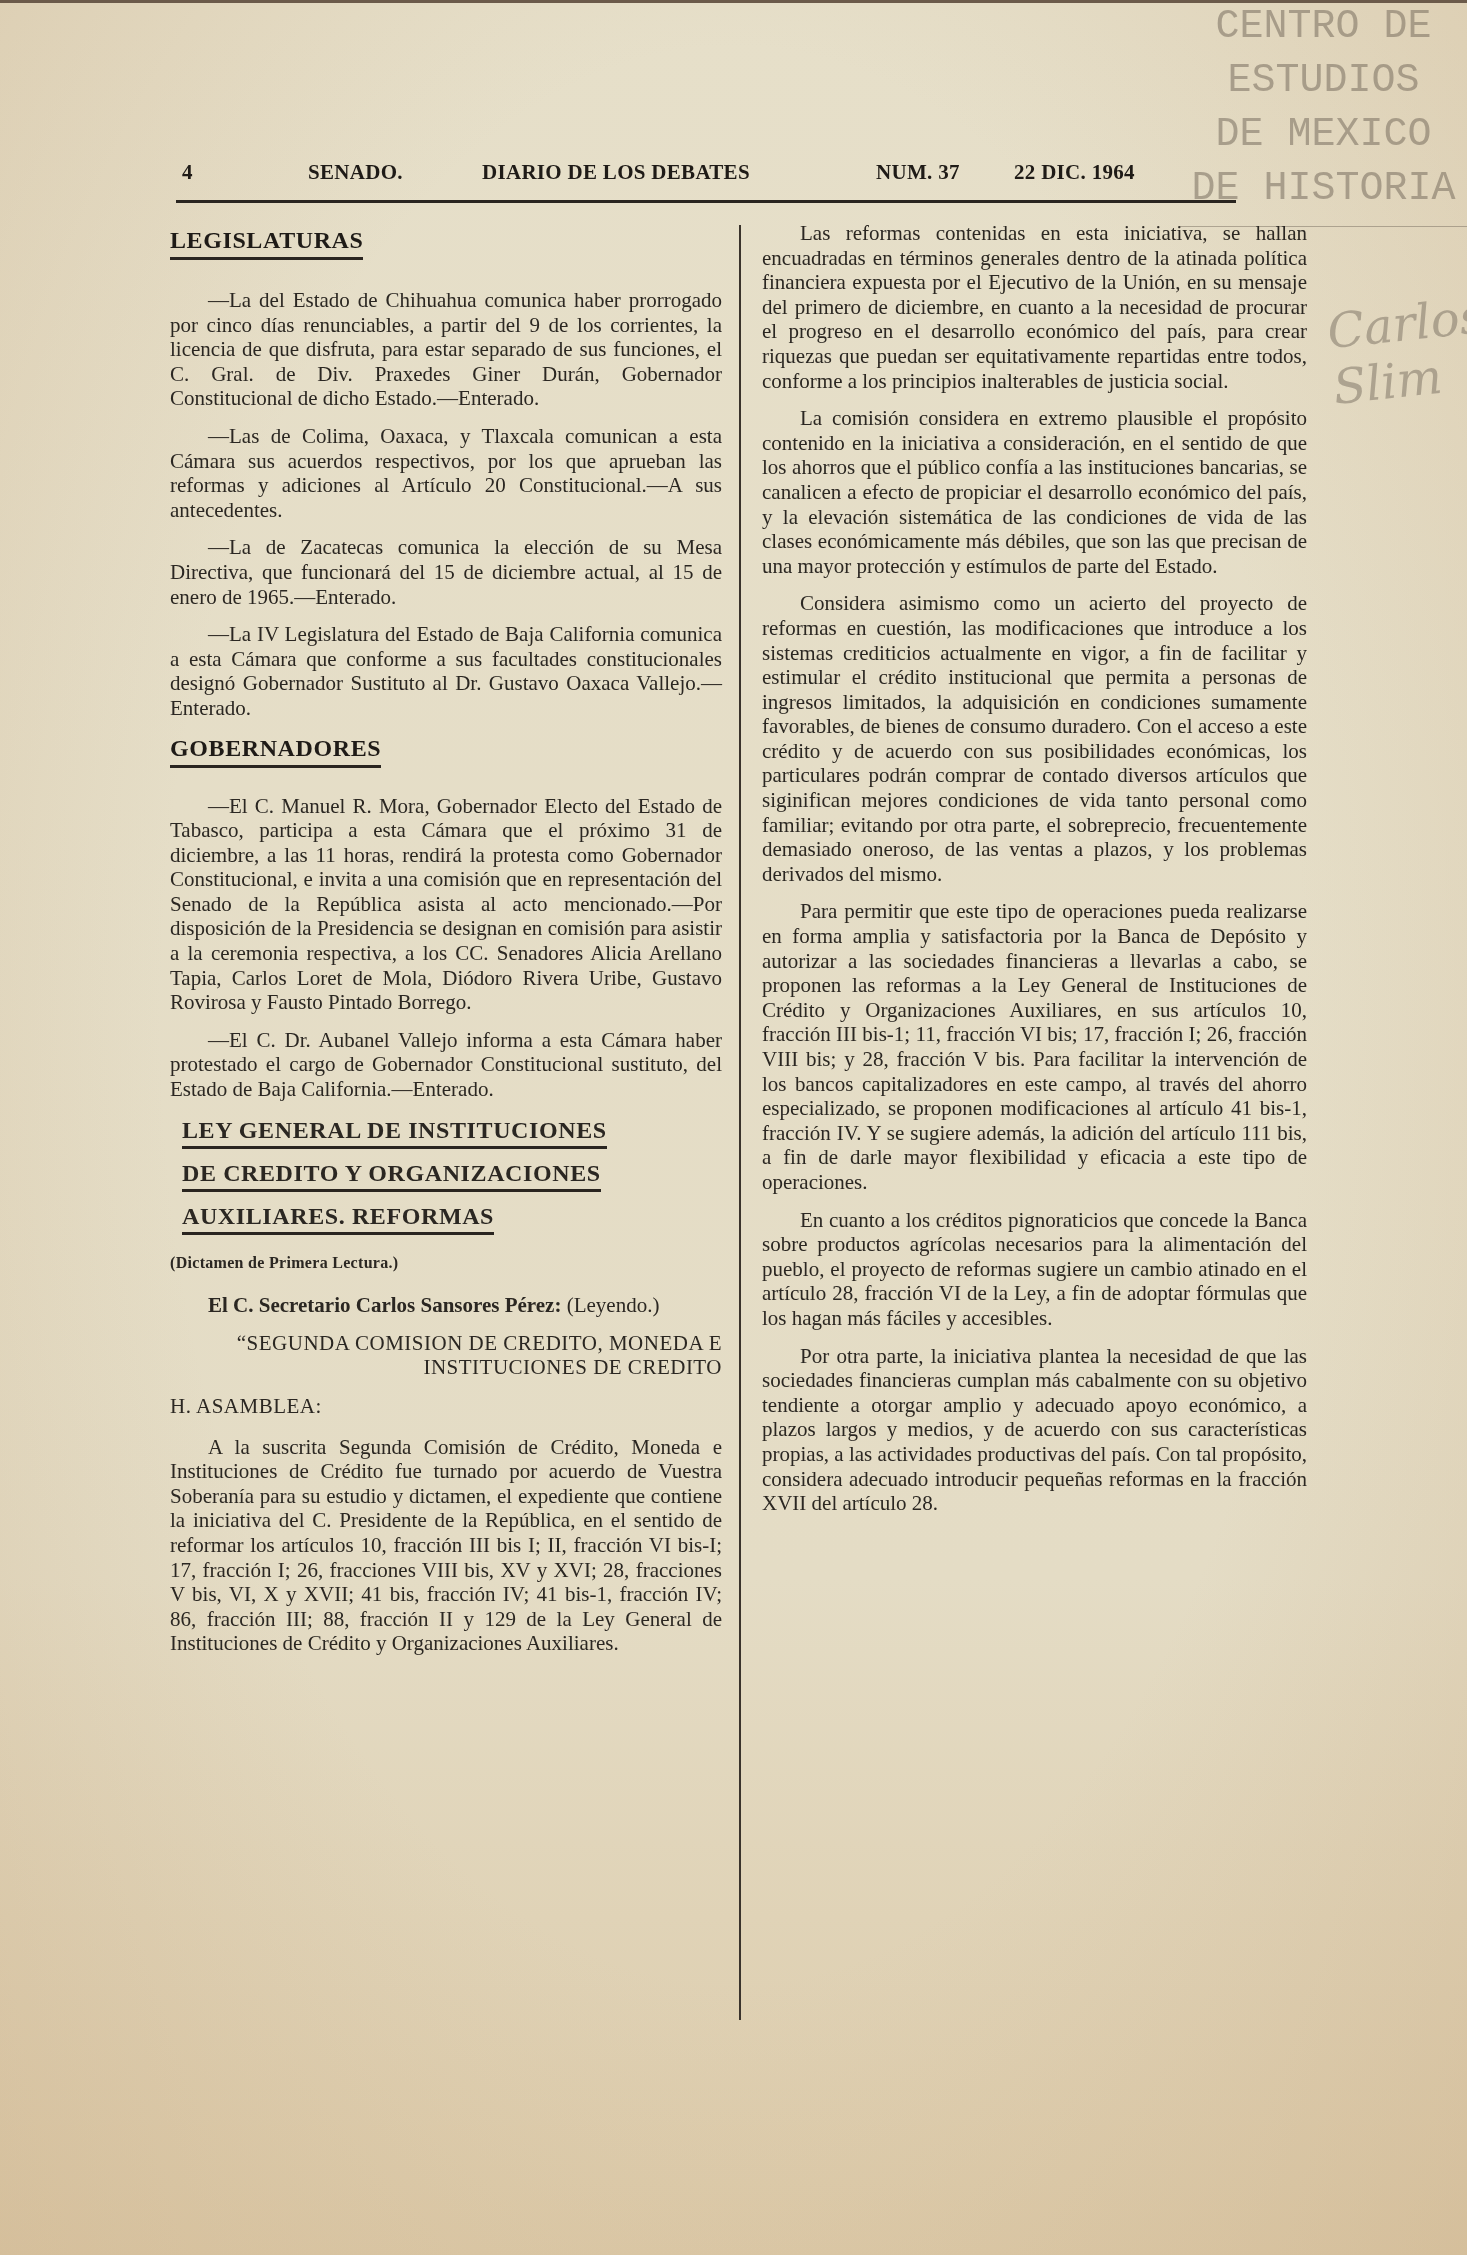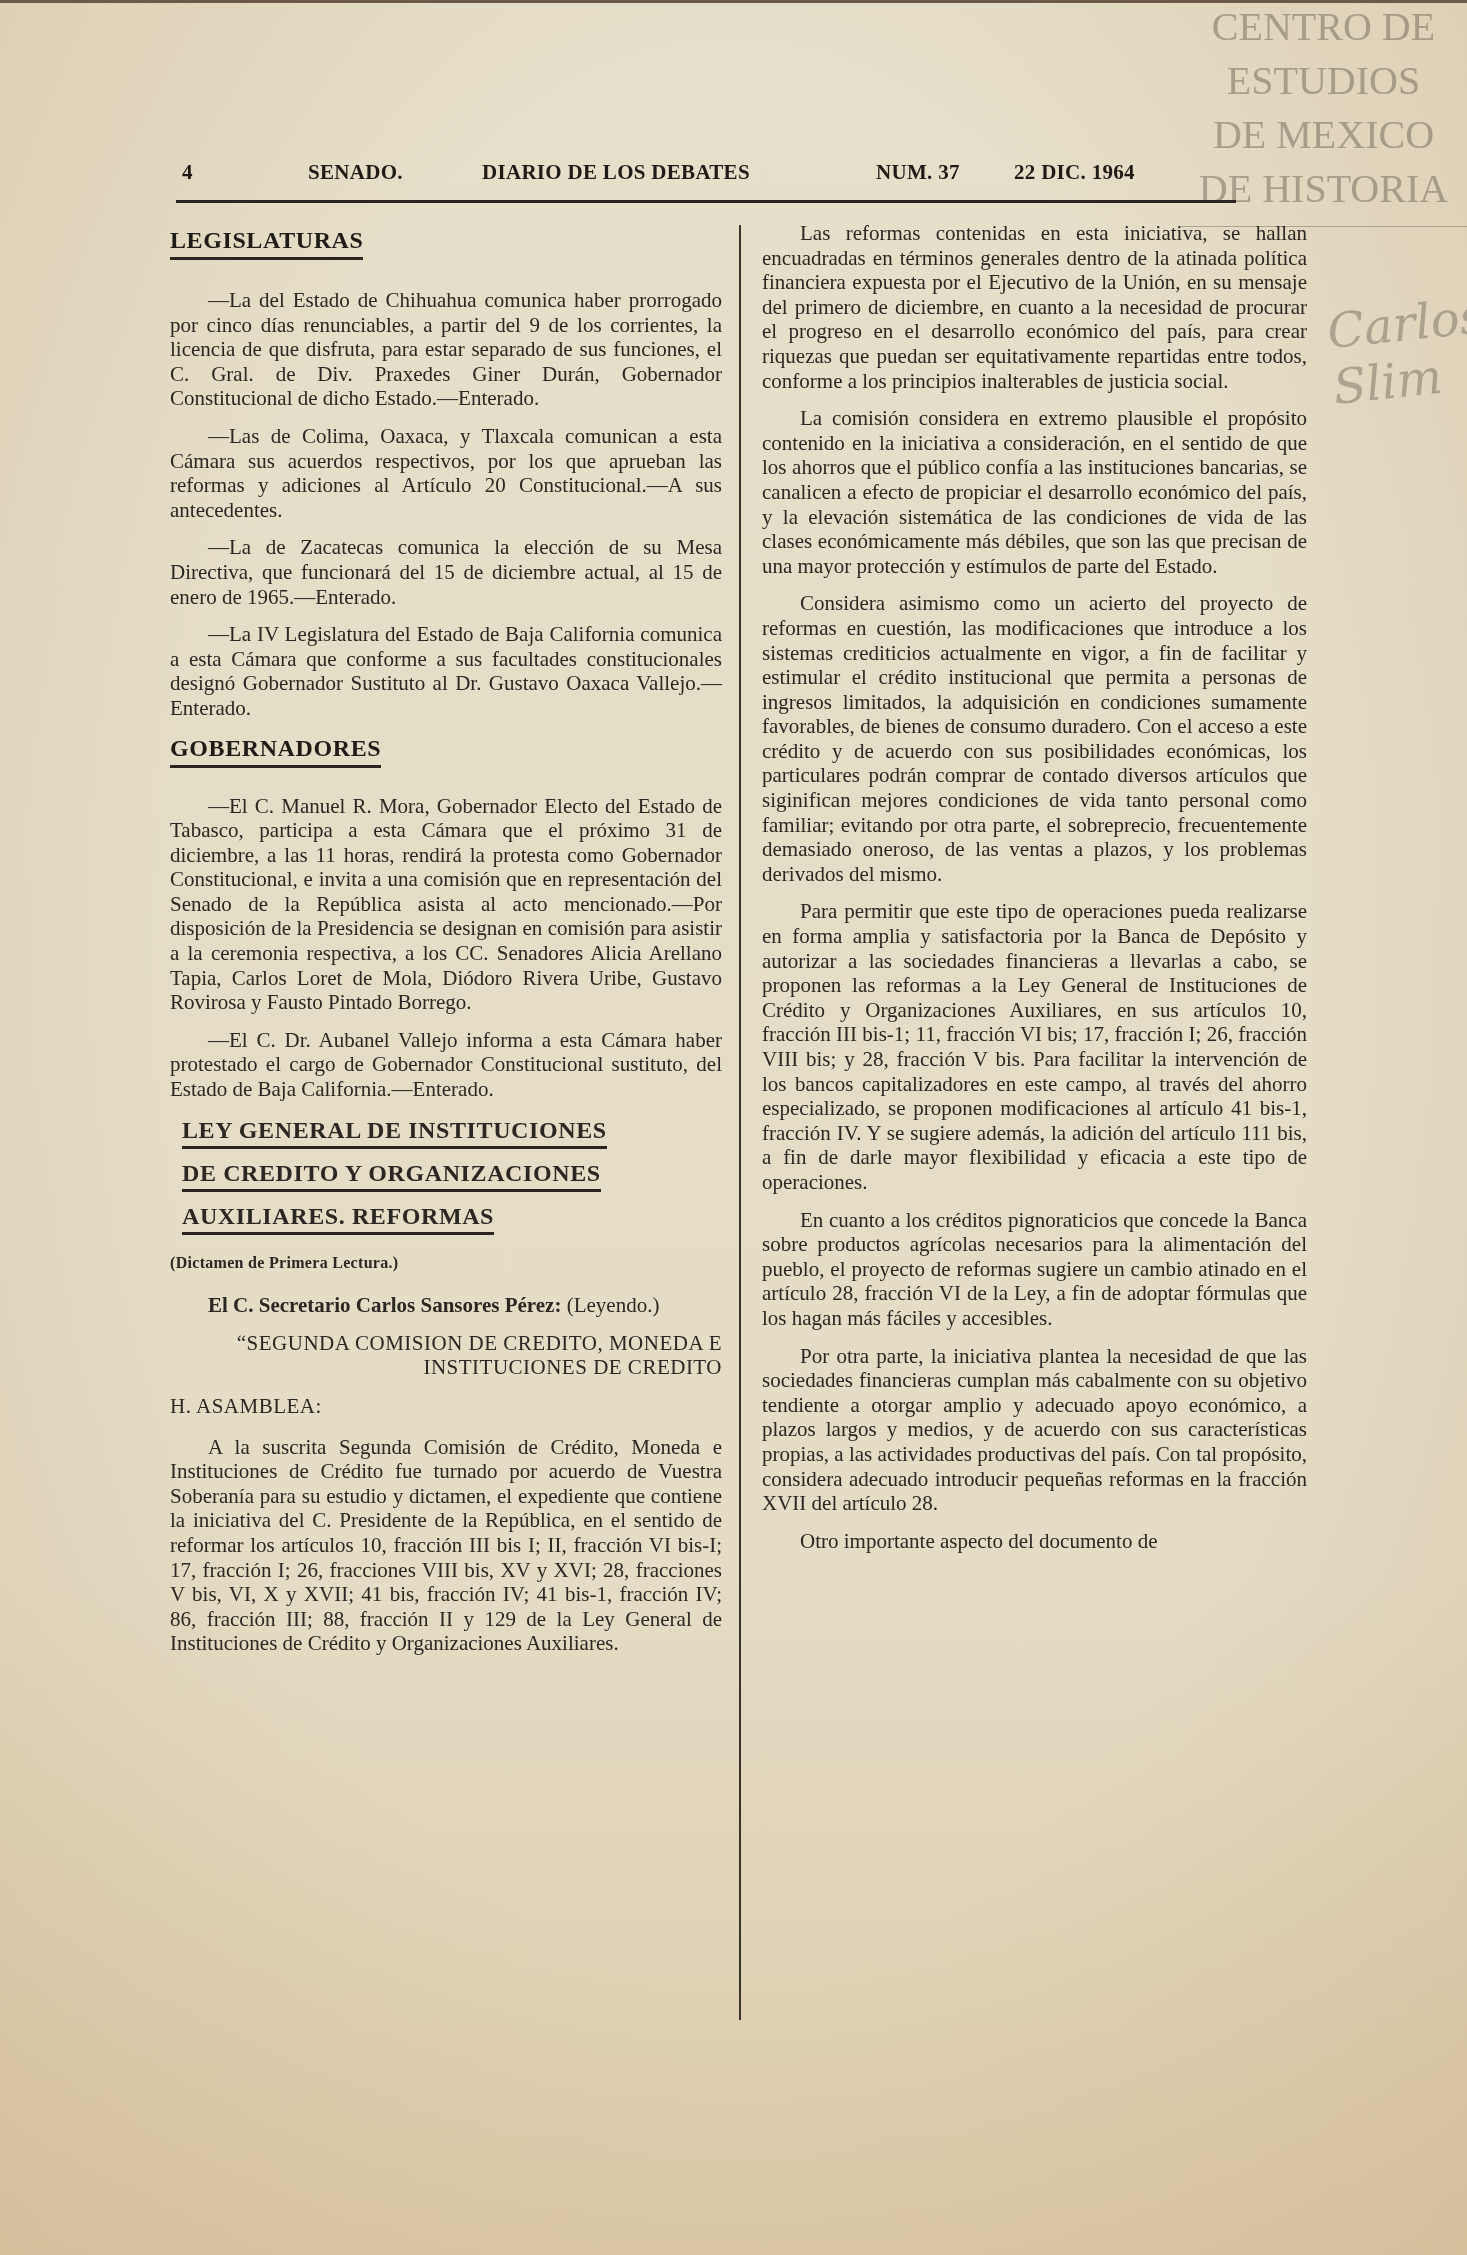--- a/index.html
+++ b/index.html
@@ -15,21 +15,21 @@
     background:
       radial-gradient(ellipse at 50% 45%, rgba(235,230,210,0.0) 55%, rgba(200,170,130,0.35) 100%),
       linear-gradient(180deg, #e6dfc9 0%, #e4dcc5 70%, #dccaa9 100%);
   }
   .top-strip {
     position: absolute; left: 0; top: 0; width: 1467px; height: 3px; background: #6b5a4a;
   }
   
   .watermark {
     position: absolute; left: 1180px; top: 0; width: 287px; text-align: center;
-    color: rgba(120,110,95,0.55); font-family: Liberation Serif, serif;
+    color: rgba(120,110,95,0.55); font-family: Liberation Mono, monospace;
     font-size: 40px; line-height: 54px; letter-spacing: 0px;
     pointer-events: none;
   }
   .watermark-rule {
     position: absolute; left: 1180px; top: 226px; width: 287px; height: 1px; background: rgba(120,110,95,0.5);
   }
   .sig {
     position: absolute; left: 1330px; top: 295px; font-family: "DejaVu Serif", serif; font-style: italic;
     font-size: 48px; color: rgba(120,110,95,0.5); transform: rotate(-6deg);
   }
@@ -126,15 +126,14 @@
     <p>A la suscrita Segunda Comisión de Crédito, Moneda e Instituciones de Crédito fue turnado por acuerdo de Vuestra Soberanía para su estudio y dictamen, el expediente que contiene la iniciativa del C. Presidente de la República, en el sentido de reformar los artículos 10, fracción III bis I; II, fracción VI bis-I; 17, fracción I; 26, fracciones VIII bis, XV y XVI; 28, fracciones V bis, VI, X y XVII; 41 bis, fracción IV; 41 bis-1, fracción IV; 86, fracción III; 88, fracción II y 129 de la Ley General de Instituciones de Crédito y Organizaciones Auxiliares.</p>
   </div>
 
   <div class="col col-right">
     <p>Las reformas contenidas en esta iniciativa, se hallan encuadradas en términos generales dentro de la atinada política financiera expuesta por el Ejecutivo de la Unión, en su mensaje del primero de diciembre, en cuanto a la necesidad de procurar el progreso en el desarrollo económico del país, para crear riquezas que puedan ser equitativamente repartidas entre todos, conforme a los principios inalterables de justicia social.</p>
     <p>La comisión considera en extremo plausible el propósito contenido en la iniciativa a consideración, en el sentido de que los ahorros que el público confía a las instituciones bancarias, se canalicen a efecto de propiciar el desarrollo económico del país, y la elevación sistemática de las condiciones de vida de las clases económicamente más débiles, que son las que precisan de una mayor protección y estímulos de parte del Estado.</p>
     <p>Considera asimismo como un acierto del proyecto de reformas en cuestión, las modificaciones que introduce a los sistemas crediticios actualmente en vigor, a fin de facilitar y estimular el crédito institucional que permita a personas de ingresos limitados, la adquisición en condiciones sumamente favorables, de bienes de consumo duradero. Con el acceso a este crédito y de acuerdo con sus posibilidades económicas, los particulares podrán comprar de contado diversos artículos que siginifican mejores condiciones de vida tanto personal como familiar; evitando por otra parte, el sobreprecio, frecuentemente demasiado oneroso, de las ventas a plazos, y los problemas derivados del mismo.</p>
     <p>Para permitir que este tipo de operaciones pueda realizarse en forma amplia y satisfactoria por la Banca de Depósito y autorizar a las sociedades financieras a llevarlas a cabo, se proponen las reformas a la Ley General de Instituciones de Crédito y Organizaciones Auxiliares, en sus artículos 10, fracción III bis-1; 11, fracción VI bis; 17, fracción I; 26, fracción VIII bis; y 28, fracción V bis. Para facilitar la intervención de los bancos capitalizadores en este campo, al través del ahorro especializado, se proponen modificaciones al artículo 41 bis-1, fracción IV. Y se sugiere además, la adición del artículo 111 bis, a fin de darle mayor flexibilidad y eficacia a este tipo de operaciones.</p>
     <p>En cuanto a los créditos pignoraticios que concede la Banca sobre productos agrícolas necesarios para la alimentación del pueblo, el proyecto de reformas sugiere un cambio atinado en el artículo 28, fracción VI de la Ley, a fin de adoptar fórmulas que los hagan más fáciles y accesibles.</p>
     <p>Por otra parte, la iniciativa plantea la necesidad de que las sociedades financieras cumplan más cabalmente con su objetivo tendiente a otorgar amplio y adecuado apoyo económico, a plazos largos y medios, y de acuerdo con sus características propias, a las actividades productivas del país. Con tal propósito, considera adecuado introducir pequeñas reformas en la fracción XVII del artículo 28.</p>
-    <p>Otro importante aspecto del documento de</p>
   </div>
 </div>
 
 </body></html>

